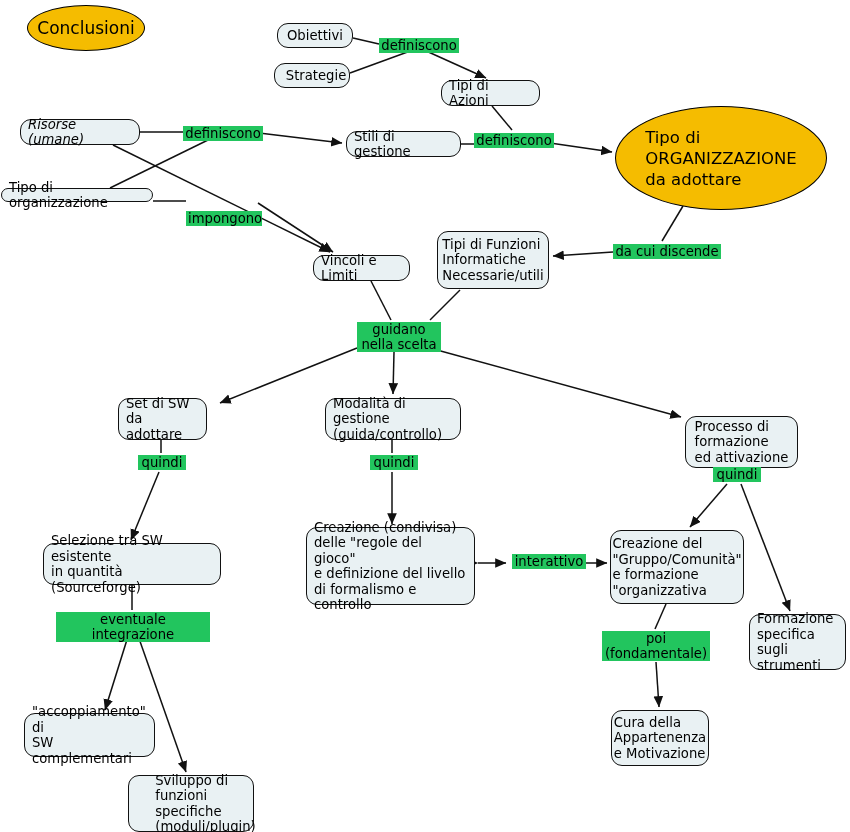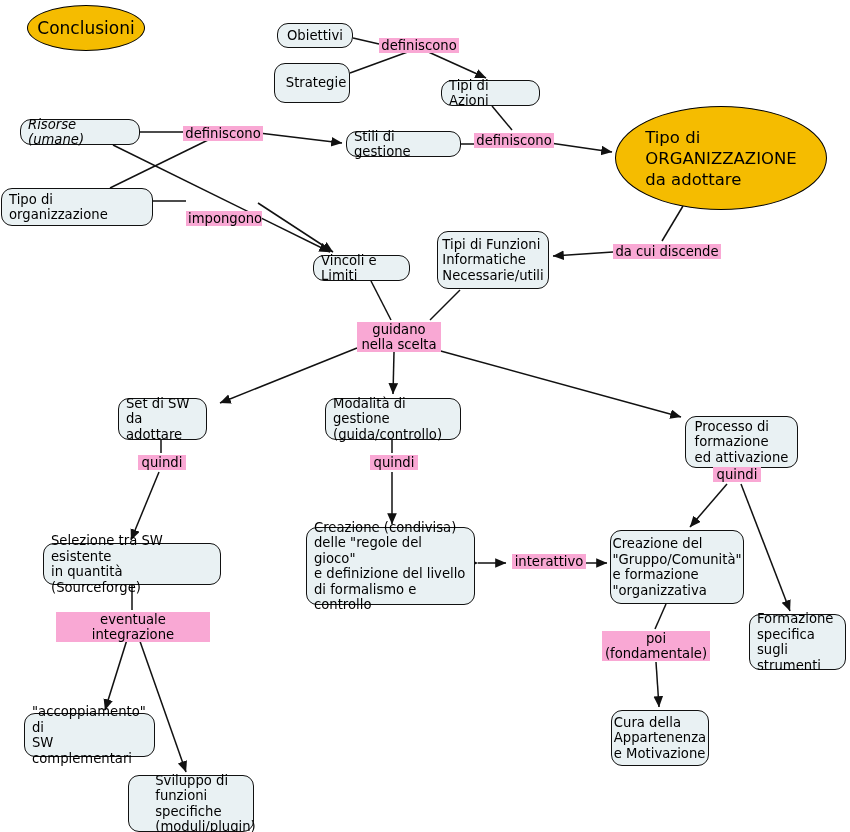--- a/index.html
+++ b/index.html
@@ -53,21 +53,21 @@
   .node.ellipse.big {
     font-size: 16.5px;
     line-height: 21px;
   }
   .edge-label {
     position: absolute;
     color: #000000;
     font-size: 13.2px;
     line-height: 15px;
     text-align: center;
-    background: #f9a8d4;
+    background: #22c55e;
     white-space: pre-line;
     z-index: 4;
     padding: 0 2px;
   }
 </style>
 </head>
 <body>
 
 <div id="canvas">
 
@@ -110,24 +110,24 @@
         <path d="M 478,563 L 506,563" fill="none" stroke="#111111" stroke-width="1.5" marker-end="url(#arrowhead)" marker-start="url(#arrowhead)"></path>
         <path d="M 584,563 L 607,563" fill="none" stroke="#111111" stroke-width="1.5" marker-end="url(#arrowhead)" marker-start="url(#arrowhead)"></path>
         <path d="M 666,604 L 655,629" fill="none" stroke="#111111" stroke-width="1.5"></path>
         <path d="M 656,662 L 659,707" fill="none" stroke="#111111" stroke-width="1.5" marker-end="url(#arrowhead)"></path>
       </g>
   </svg>
 
   <div id="node-layer">
       <div class="node ellipse small" style="left: 27px; top: 5px; width: 118px; height: 46px;">Conclusioni</div>
       <div class="node" style="left: 277px; top: 23px; width: 76px; height: 25px;">Obiettivi</div>
-      <div class="node" style="left: 274px; top: 63px; width: 76px; height: 40px; padding-left: 15px;">Strategie</div>
+      <div class="node" style="left: 274px; top: 63px; width: 76px; height: 25px; padding-left: 15px;">Strategie</div>
       <div class="node" style="left: 441px; top: 80px; width: 99px; height: 26px;">Tipi di Azioni</div>
       <div class="node" style="left: 20px; top: 119px; width: 120px; height: 26px; font-style: italic;">Risorse (umane)</div>
-      <div class="node" style="left: 1px; top: 188px; width: 152px; height: 38px;">Tipo di organizzazione</div>
+      <div class="node" style="left: 1px; top: 188px; width: 152px; height: 14px;">Tipo di organizzazione</div>
       <div class="node" style="left: 346px; top: 131px; width: 115px; height: 26px;">Stili di gestione</div>
       <div class="node ellipse big" style="left: 615px; top: 106px; width: 212px; height: 104px;">Tipo di
 ORGANIZZAZIONE
 da adottare</div>
       <div class="node" style="left: 313px; top: 255px; width: 97px; height: 26px;">Vincoli e Limiti</div>
       <div class="node" style="left: 437px; top: 231px; width: 112px; height: 58px;">Tipi di Funzioni
 Informatiche
 Necessarie/utili</div>
       <div class="node" style="left: 118px; top: 398px; width: 89px; height: 42px;">Set di SW
 da adottare</div>

